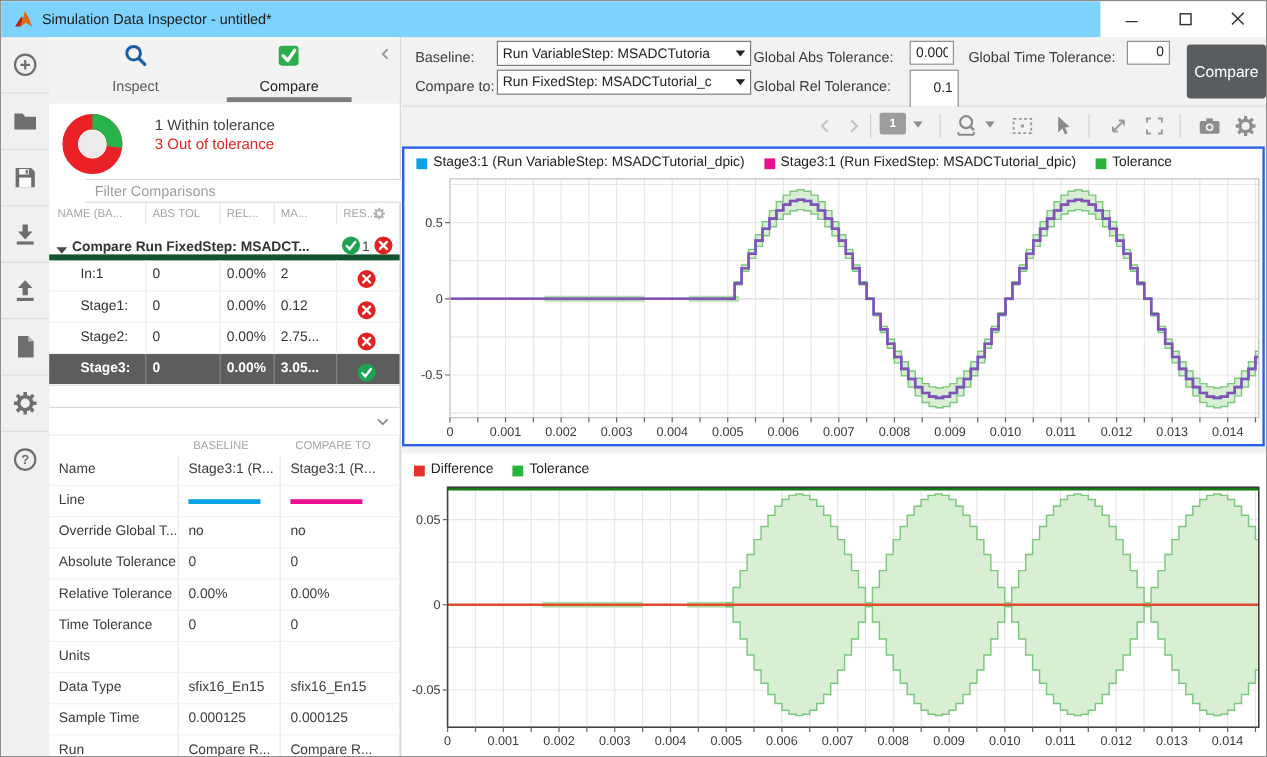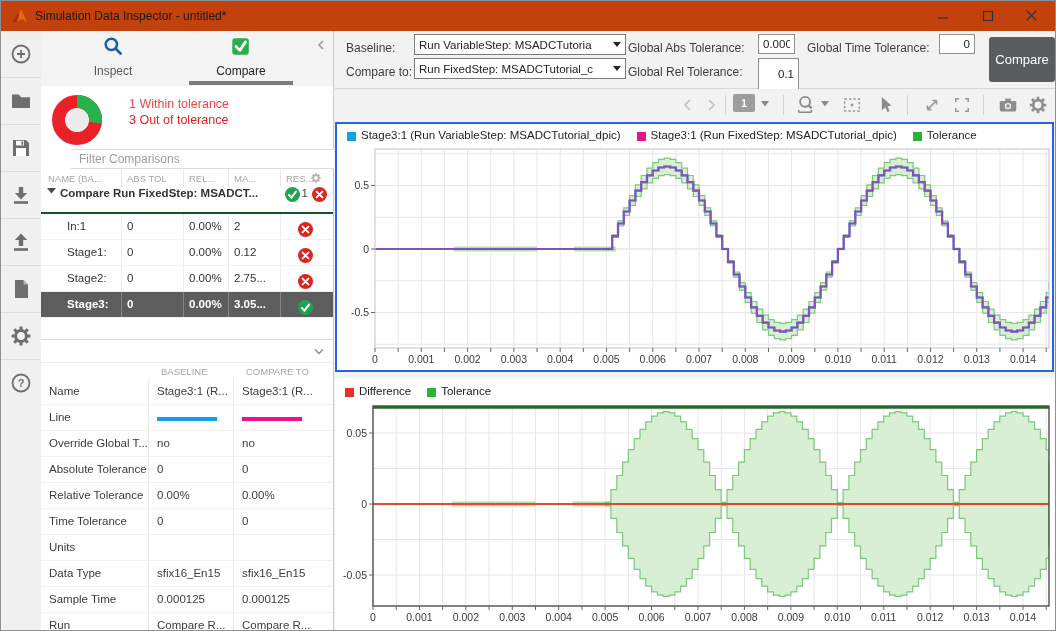--- a/index.html
+++ b/index.html
@@ -1,54 +1,54 @@
 <!DOCTYPE html>
 <html><head>
 <meta charset="utf-8">
 <style>
   html,body{margin:0;padding:0;background:#ddd;}
   #app{position:relative;width:1056px;height:631px;background:#fff;overflow:hidden;
        font-family:"Liberation Sans",sans-serif;box-sizing:border-box;border:1px solid #8f8f8f;
        -webkit-user-select:none;user-select:none;}
   .abs{position:absolute;}
   
-  #titlebar{left:0;top:0;width:1056px;height:30px;background:#c2410c;border-bottom:1px solid #e2e2e2;}
+  #titlebar{left:0;top:0;width:916px;height:30px;background:#7dd3fc;border-bottom:1px solid #e2e2e2;}
   #title-text{left:34px;top:8px;font-size:12px;color:#1a1a1a;}
   .winbtn{top:0;width:45px;height:29px;display:flex;align-items:center;justify-content:center;cursor:pointer;}
   
   #side-toolbar{left:0;top:30px;width:40px;height:601px;background:#f0f0f0;border-right:1px solid #d6d6d6;}
   .side-btn{position:relative;width:40px;height:46px;display:flex;align-items:center;justify-content:center;}
   .side-sep{width:40px;height:0;border-bottom:1px solid #ddd;}
   
   #left-panel{left:40px;top:30px;width:293px;height:601px;background:#fff;border-right:1px solid #c9c9c9;box-sizing:border-box;}
   #tabstrip{left:0;top:0;width:292px;height:55px;background:#f3f3f3;border-bottom:1px solid #d4d4d4;}
   .tab{position:absolute;top:4px;width:110px;text-align:center;cursor:pointer;}
   .tab .tab-label{display:block;margin-top:3px;font-size:12px;color:#5a5a5a;}
   .tab.active .tab-label{color:#222;}
   #tab-underline{left:148px;top:50px;width:104px;height:4px;background:#7d7d7d;}
   #summary{left:0;top:55px;width:292px;height:63px;background:#fff;}
-  #sum-within{left:88px;top:11px;font-size:12.5px;color:#ef4444;}
+  #sum-within{left:88px;top:11px;font-size:12.5px;color:#404040;}
   #sum-out{left:88px;top:27px;font-size:12.5px;color:#e02420;}
   #filter-input{left:0;top:118px;width:292px;height:20px;border:none;border-top:1px solid #dcdcdc;border-bottom:1px solid #dcdcdc;
       padding:0 0 0 8px;font-size:12px;color:#555;font-family:"Liberation Sans",sans-serif;box-sizing:border-box;outline:none;margin-left:30px;}
   #filter-input::placeholder{color:#9d9d9d;}
   
   #ct-head{left:0;top:138px;width:292px;height:18px;}
   .ct-grid{display:grid;grid-template-columns:80px 62px 45px 52px 45px;}
   #ct-head .hcell{font-size:9.5px;color:#a5a5a5;padding:4px 0 0 5px;border-left:1px solid #e7e7e7;
       white-space:nowrap;overflow:hidden;position:relative;}
   #ct-head .hcell:first-child{border-left:none;padding-left:7px;}
   #ct-rows{left:0;top:156px;width:292px;}
   .crow{height:25px;font-size:11.5px;color:#333;border-bottom:1px solid #f1f1f1;cursor:pointer;}
   .crow .cell{padding:6px 0 0 5px;border-left:1px solid #ececec;white-space:nowrap;overflow:hidden;box-sizing:border-box;height:25px;}
   .crow .cell:first-child{border-left:none;}
   .crow .name-ind{padding-left:26px;}
   .crow.selected{background:#5d5d5d;color:#fff;font-weight:bold;}
   .crow.selected .cell{border-left-color:rgba(255,255,255,.25);}
-  .crow.group{display:flex;align-items:flex-start;font-weight:bold;border-bottom:2px solid #14532d;}
+  .crow.group{display:flex;align-items:flex-end;font-weight:bold;border-bottom:5px solid #14532d;}
   .crow.group .gname{white-space:nowrap;overflow:hidden;flex:1;margin-left:4px;}
   .resicon{display:inline-flex;width:15px;height:15px;border-radius:50%;align-items:center;justify-content:center;vertical-align:middle;}
   .resicon.ok{background:#1fa351;} .resicon.bad{background:#e02320;}
   .res-cell{display:flex;align-items:center;justify-content:center;padding-top:5px;box-sizing:border-box;}
   
   #props-header{left:0;top:308px;width:292px;height:22px;border-top:1px solid #d8d8d8;border-bottom:1px solid #ececec;background:#fff;}
   #prop-colhead{left:0;top:330px;width:292px;height:18px;font-size:9.5px;color:#a5a5a5;}
   #prop-rows{left:0;top:348px;width:292px;}
   .prow{display:grid;grid-template-columns:107px 85px 90px;height:25px;font-size:11.5px;color:#3c3c3c;border-bottom:1px solid #f2f2f2;}
   .prow .pcell{padding:6px 0 0 8px;white-space:nowrap;overflow:hidden;border-left:1px solid #e9e9e9;box-sizing:border-box;height:25px;}

